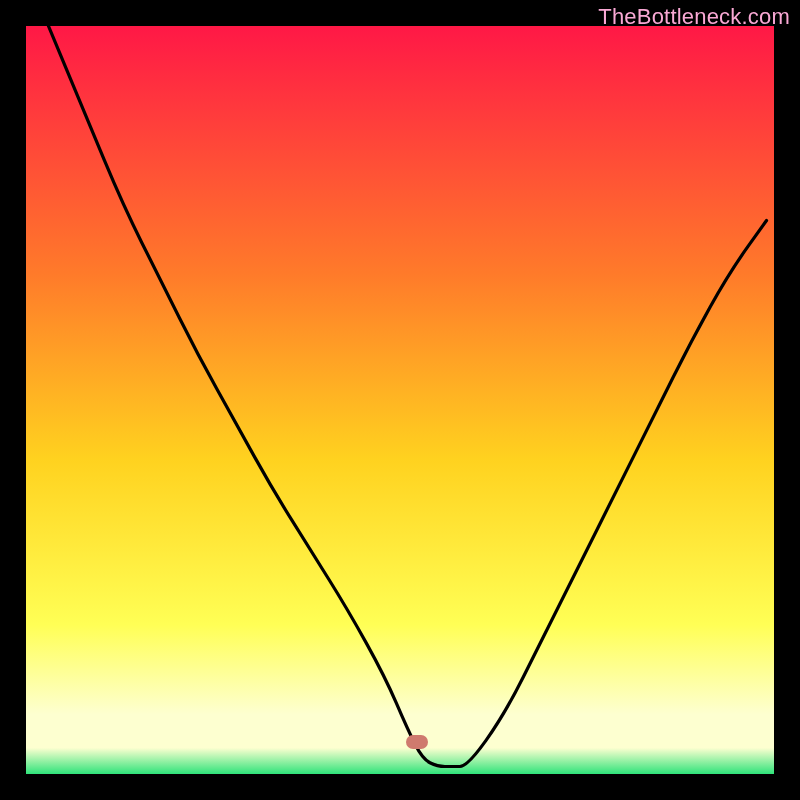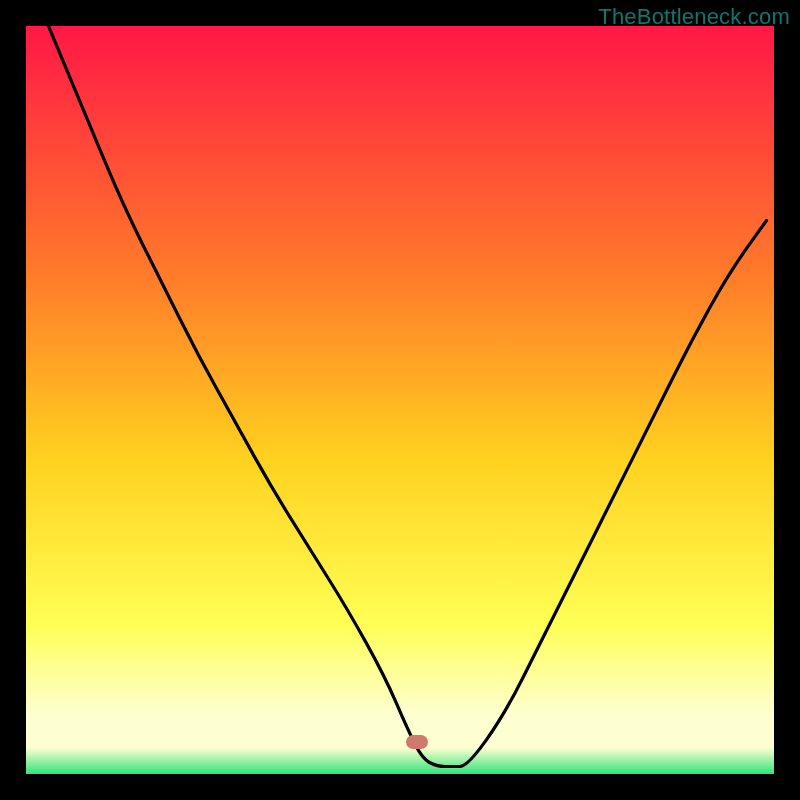--- a/index.html
+++ b/index.html
@@ -25,21 +25,21 @@
     overflow: hidden;
   }
   .gradient {
     position: absolute;
     inset: 0;
   }
   .watermark {
     position: absolute;
     top: 4px;
     right: 10px;
-    color: #0f766e;
+    color: #f9a8d4;
     font-size: 22px;
     font-weight: 500;
     letter-spacing: 0.2px;
   }
   svg.curve {
     position: absolute;
     inset: 0;
     width: 100%;
     height: 100%;
   }

